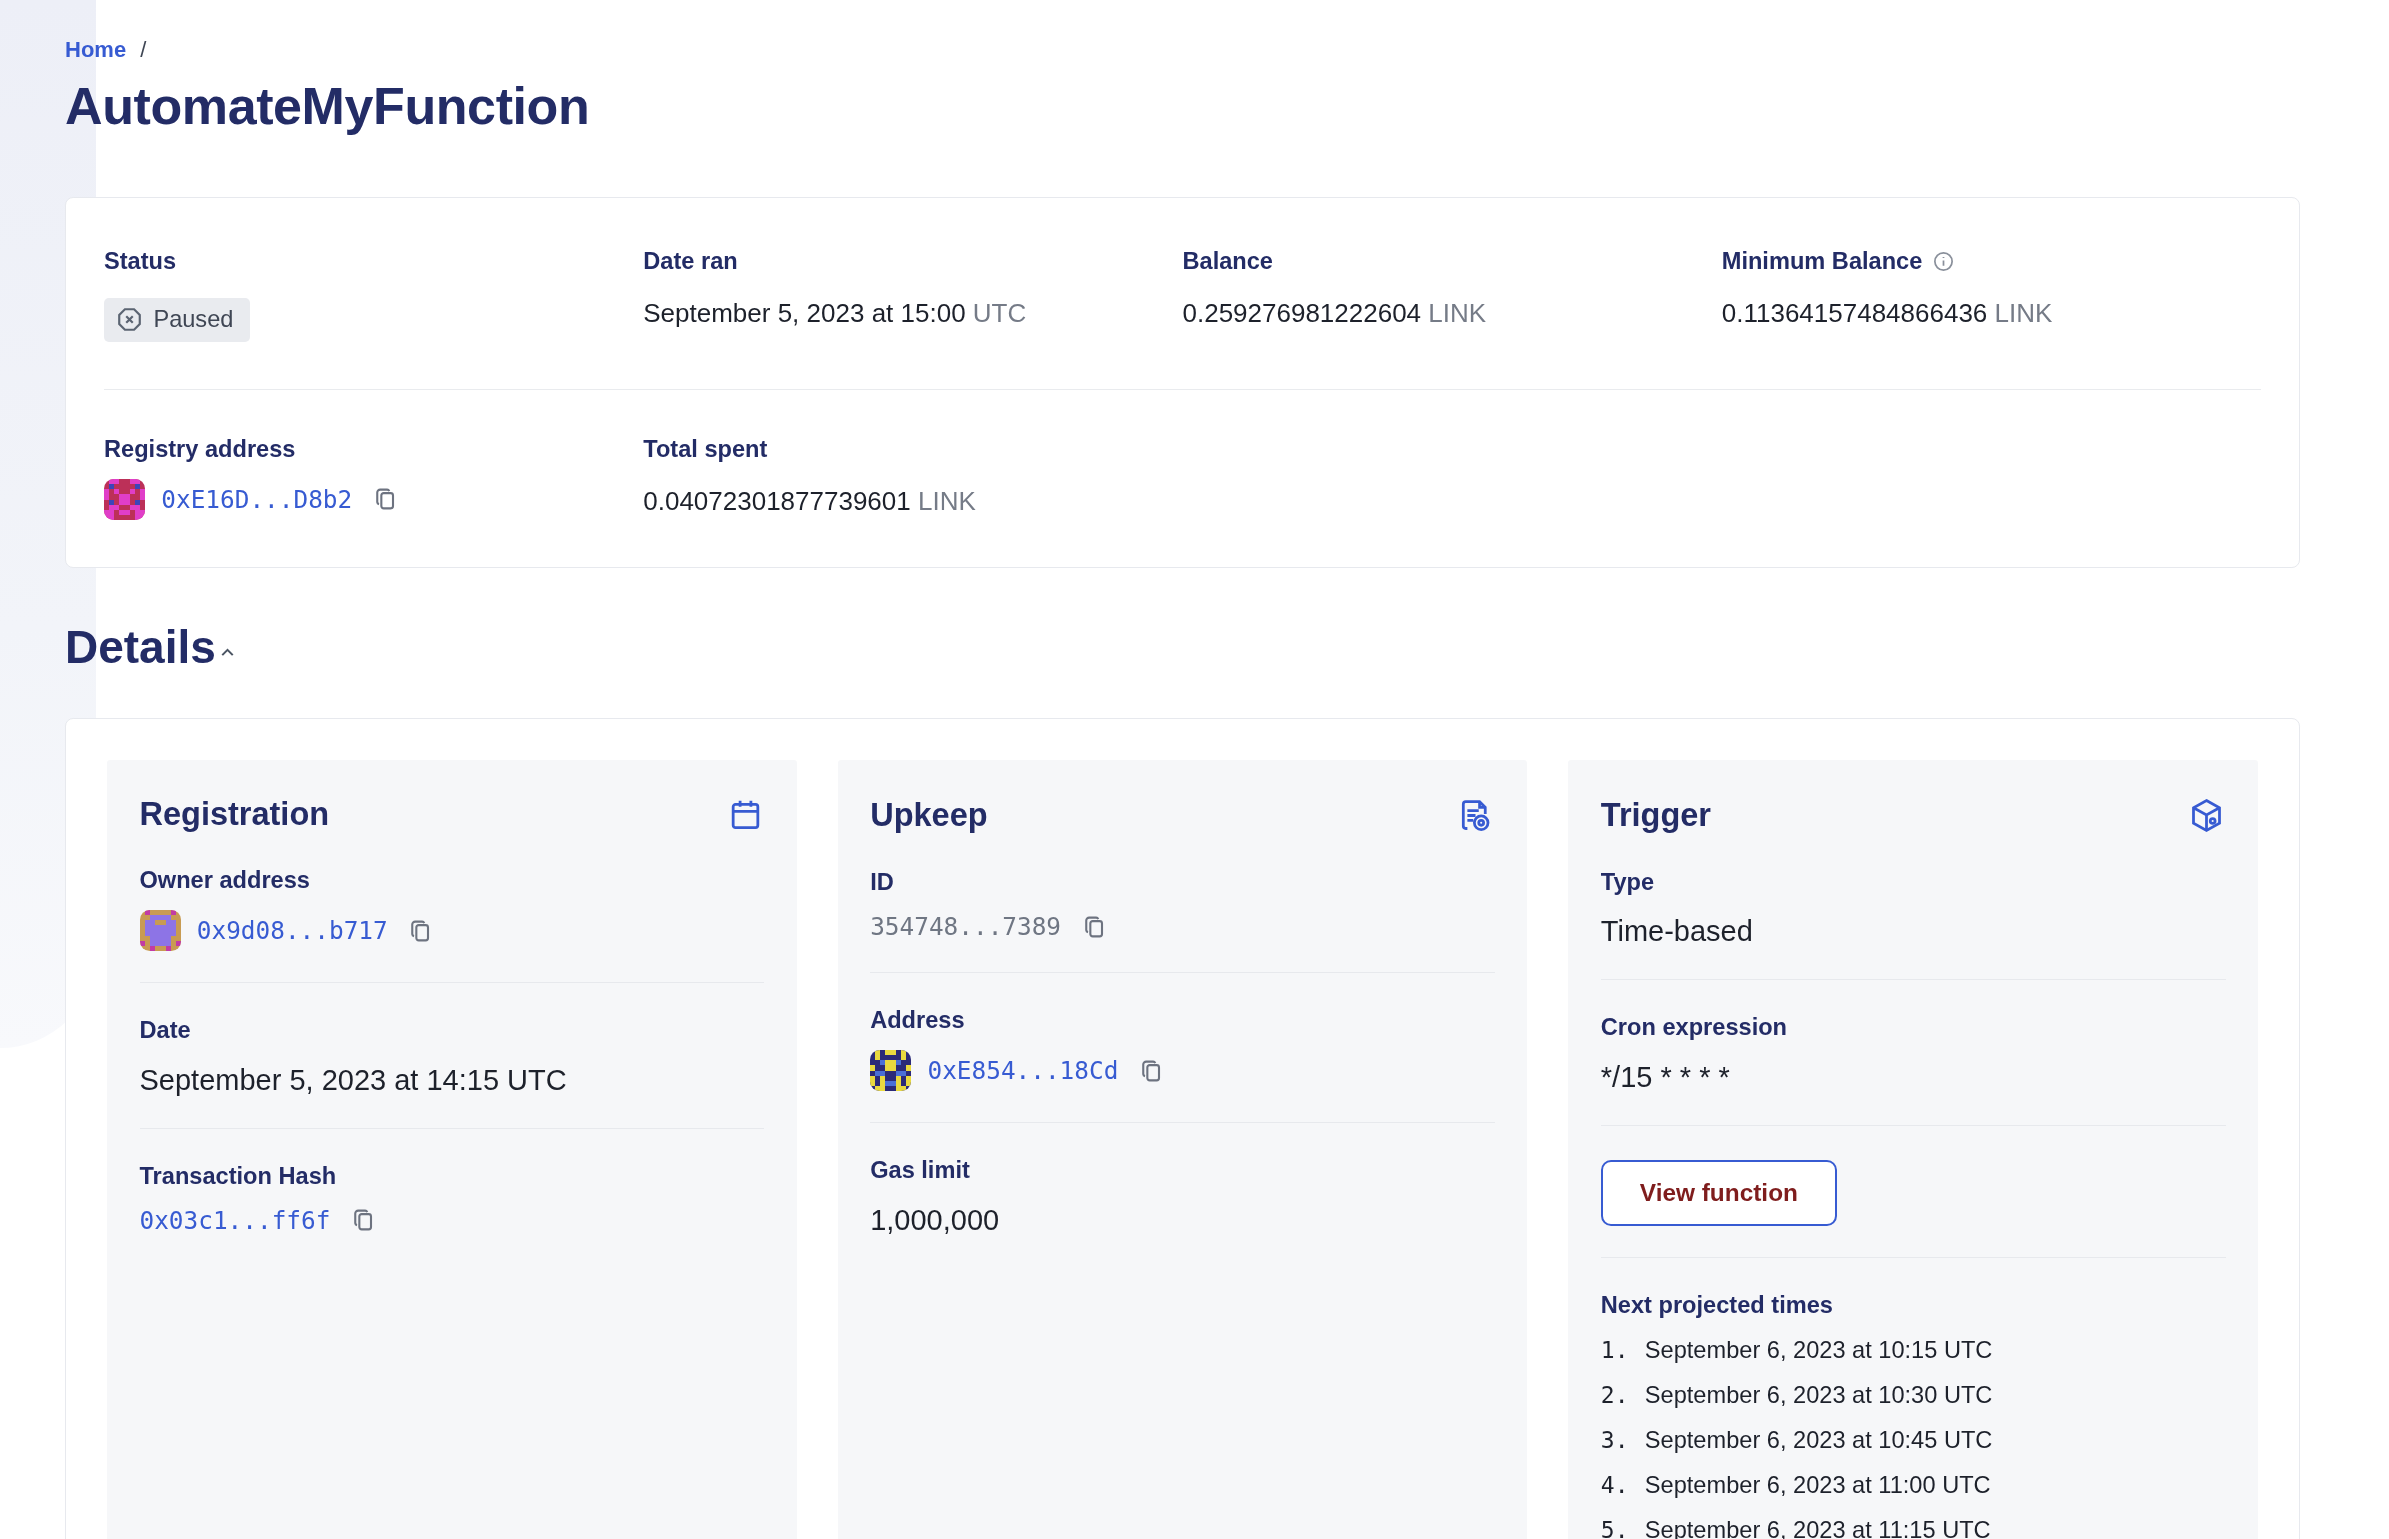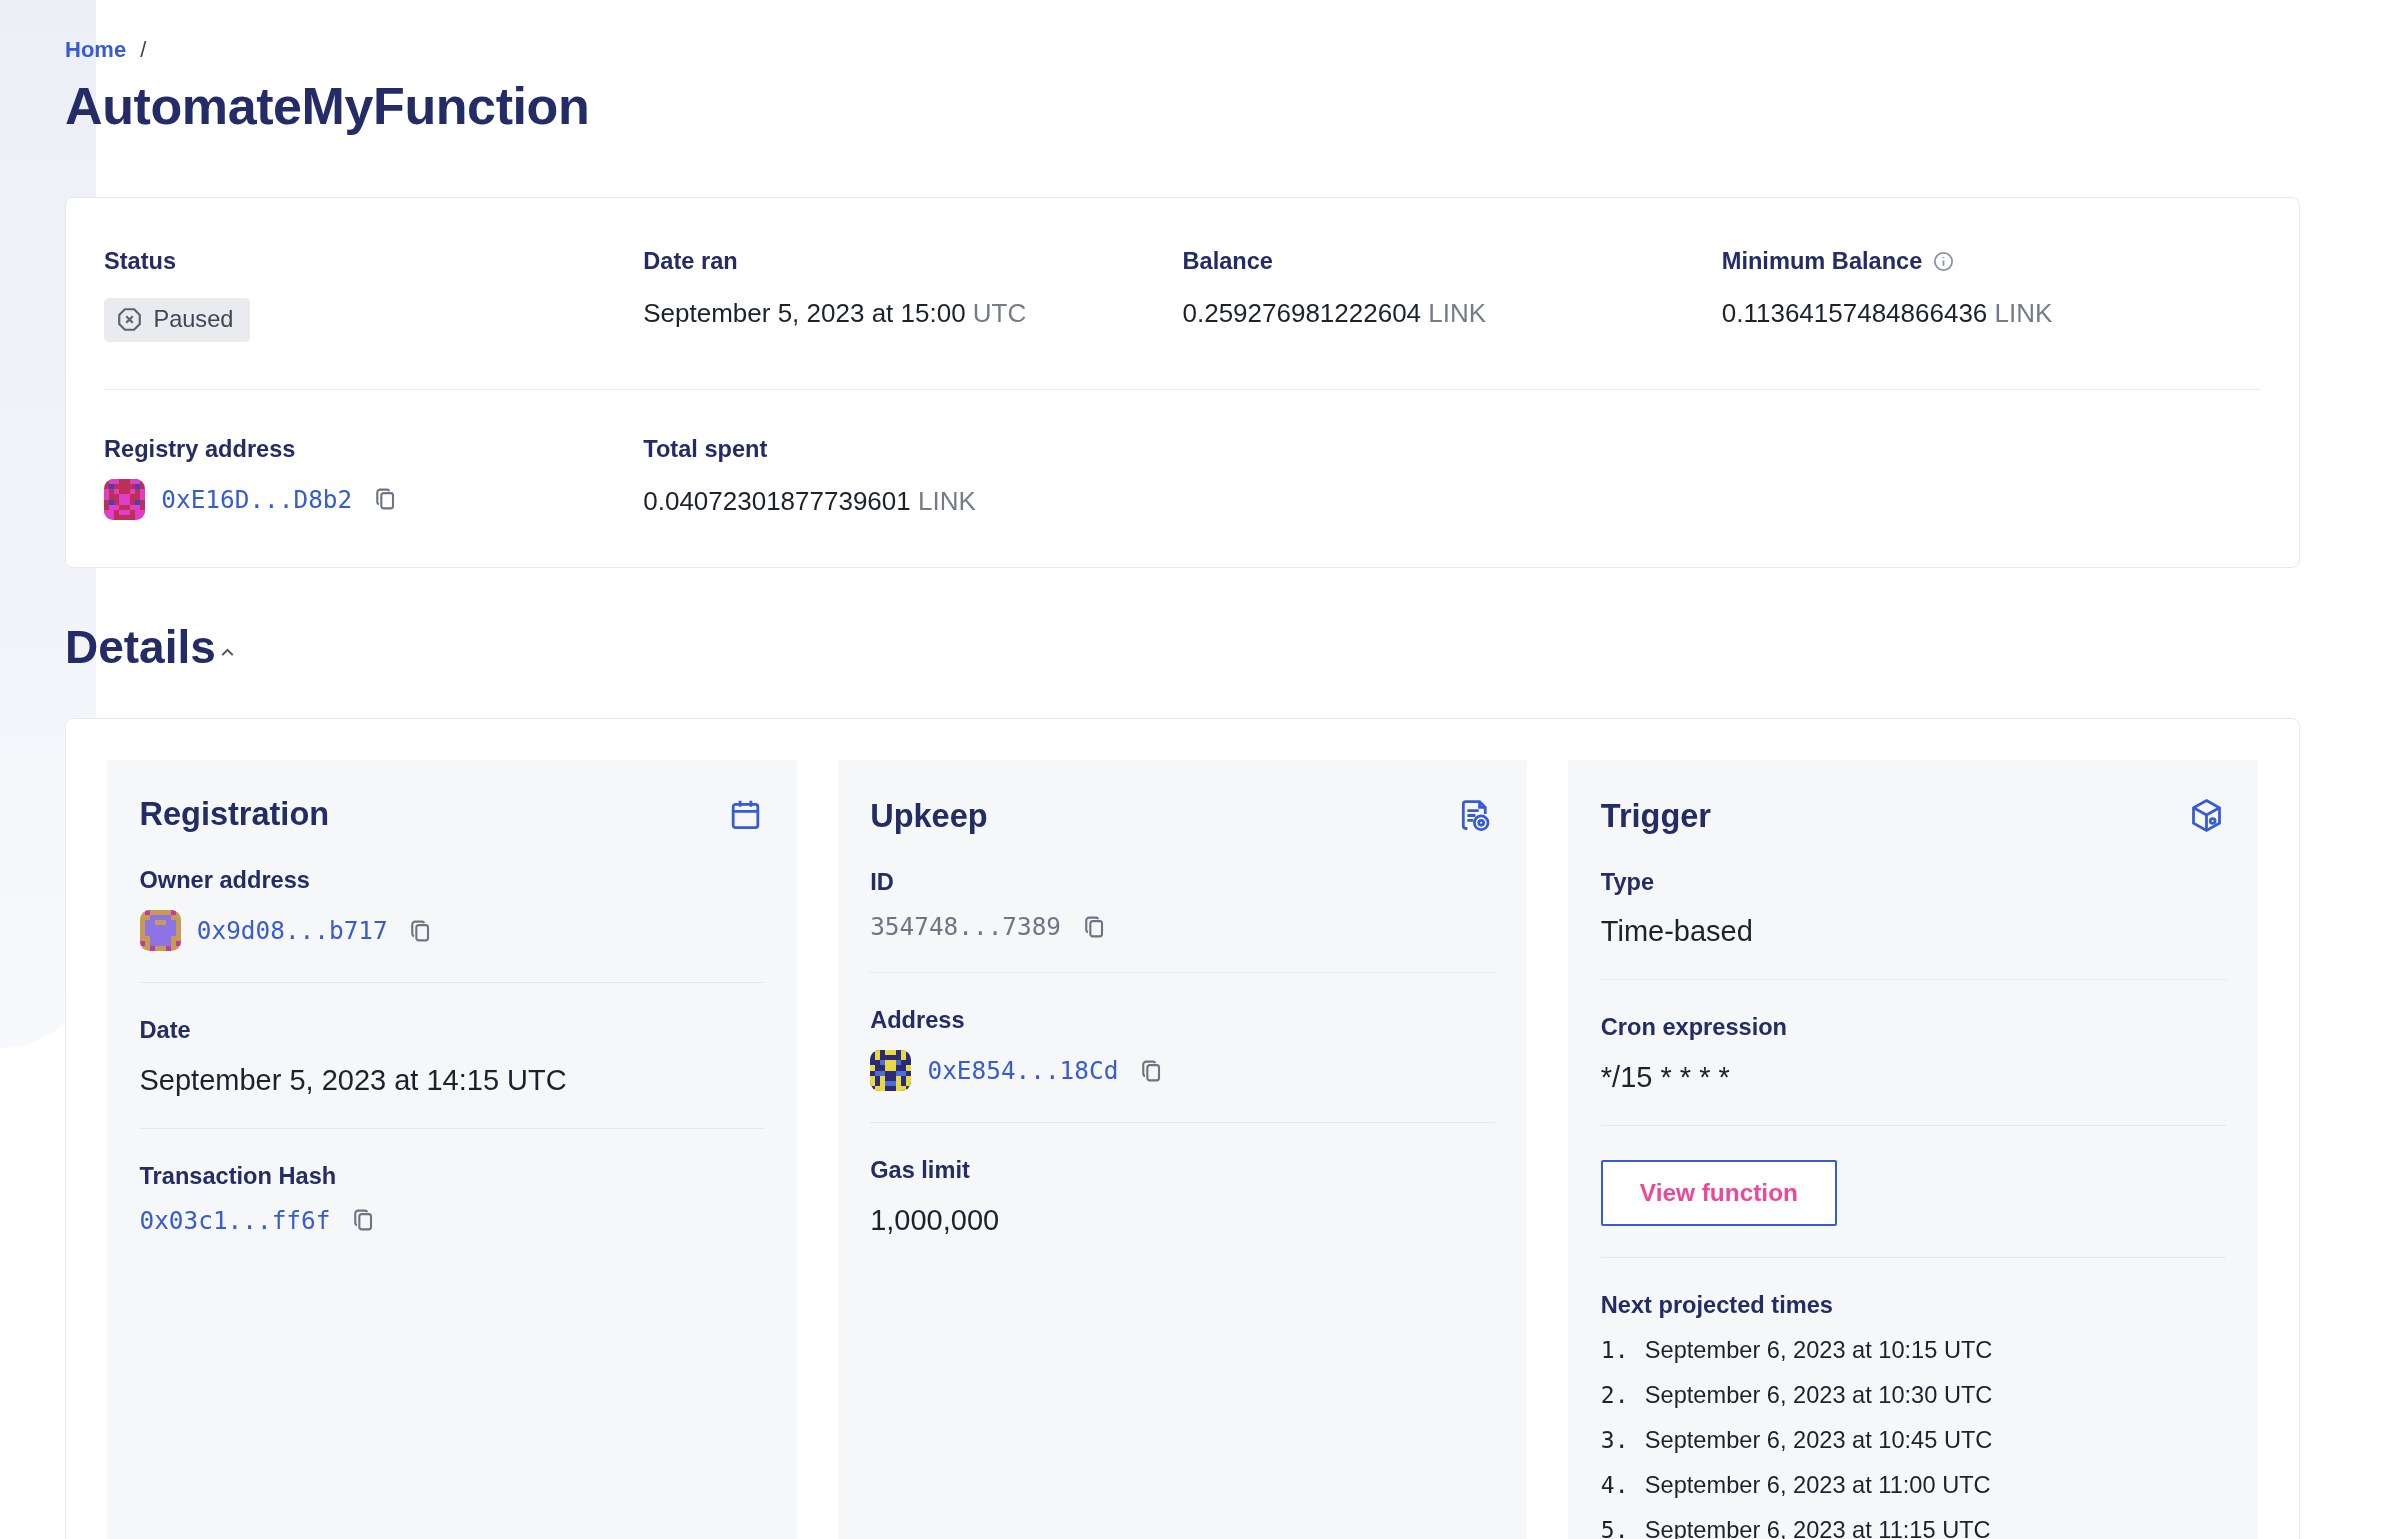--- a/index.html
+++ b/index.html
@@ -40,29 +40,29 @@
   .copy-btn { cursor:pointer; display:inline-flex; margin-left:3.3px; }
 
   
   .details-head { margin-top:52px; display:flex; align-items:center; gap:1px; }
   .details-head h2 { font-size:46px; font-weight:700; color:#232c66; }
   .chev { cursor:pointer; display:inline-flex; margin-top:11.4px; }
 
   .details-card { margin-top:44px; background:#fff; border:1.2px solid #e7e9ee; border-radius:8.1px;
     padding:41px; display:grid; grid-template-columns:repeat(3,1fr); gap:41px; }
   .inner-card { background:#f6f7f9; border-radius:3.3px; padding:36px 32.5px; min-height:736px; }
-  .card-head { display:flex; align-items:flex-end; justify-content:space-between; }
+  .card-head { display:flex; align-items:center; justify-content:space-between; }
   .card-head .ttl { font-size:32.5px; font-weight:700; color:#232c66; }
   .field { margin-top:34px; }
   .field:first-of-type { margin-top:46px; }
   .field .val { margin-top:19.5px; font-size:29px; color:#1d212b; }
   .f-divider { border:none; border-top:1.2px solid #e7e9ed; margin:31px 0 0 0; }
 
   .view-fn-btn { margin-top:34px; display:inline-block; background:#fff; border:2px solid #375bd2;
-    border-radius:2px; padding:17px 37px; font-size:24.4px; font-weight:700; color:#ec4899; cursor:pointer;
+    border-radius:10px; padding:17px 37px; font-size:24.4px; font-weight:700; color:#7f1d1d; cursor:pointer;
     font-family:inherit; }
 
   .times-list { list-style:none; margin-top:18px; }
   .times-list li { display:flex; gap:16.3px; font-size:23.6px; color:#1d212b; margin-top:18px; }
   .times-list li .num { font-family:"DejaVu Sans Mono",monospace; font-size:23px; color:#1d212b; }
 </style>
 </head>
 <body>
 
 <div class="bg-left-shape"></div>

